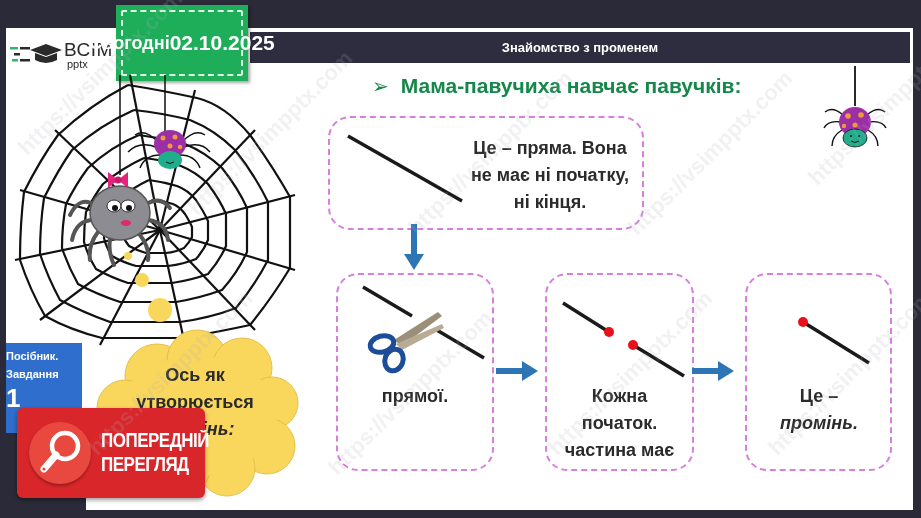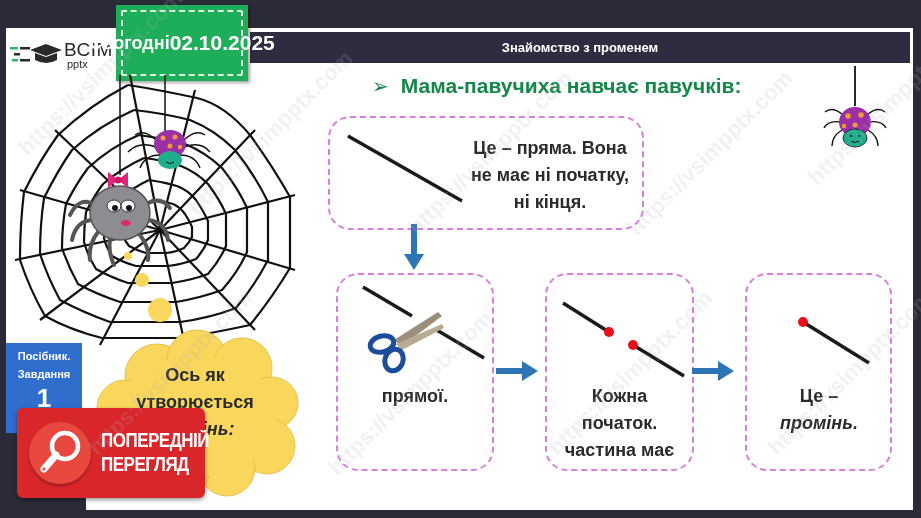--- a/index.html
+++ b/index.html
@@ -47,21 +47,21 @@
     .italic { font-style: italic; }
 
     svg.abs { position: absolute; overflow: visible; }
 
     
     .cloud-text { position: absolute; left: 120px; top: 362px; width: 150px; text-align: center;
       font-weight: bold; font-size: 18px; line-height: 27px; color: #2b2b2b; }
 
     
     .manual-box { position: absolute; left: 6px; top: 343px; width: 76px; height: 90px; background: #2f6ecc;
-      color: #fff; font-weight: bold; text-align: center; font-size: 11px; line-height: 18px; padding-top: 4px; }
+      color: #fff; font-weight: bold; text-align: left; font-size: 11px; line-height: 18px; padding-top: 4px; }
     .manual-num { font-size: 26px; line-height: 30px; }
     .left-dark { position: absolute; left: 0; top: 433px; width: 86px; height: 85px; background: #2b2a38; }
 
     
     .preview { position: absolute; left: 17px; top: 408px; width: 188px; height: 90px; background: #d9262b;
       border-radius: 6px; box-shadow: 0 2px 4px rgba(0,0,0,0.4); display: flex; align-items: center; }
     .preview-circle { width: 62px; height: 62px; border-radius: 50%; background: #e8483d; margin-left: 12px;
       box-shadow: 0 2px 3px rgba(0,0,0,0.3); position: relative; flex-shrink: 0; }
     .preview-text { color: #fff; font-weight: bold; font-size: 17px; line-height: 21px; margin-left: 10px;
       letter-spacing: -0.5px; transform: scaleY(1.15); }

